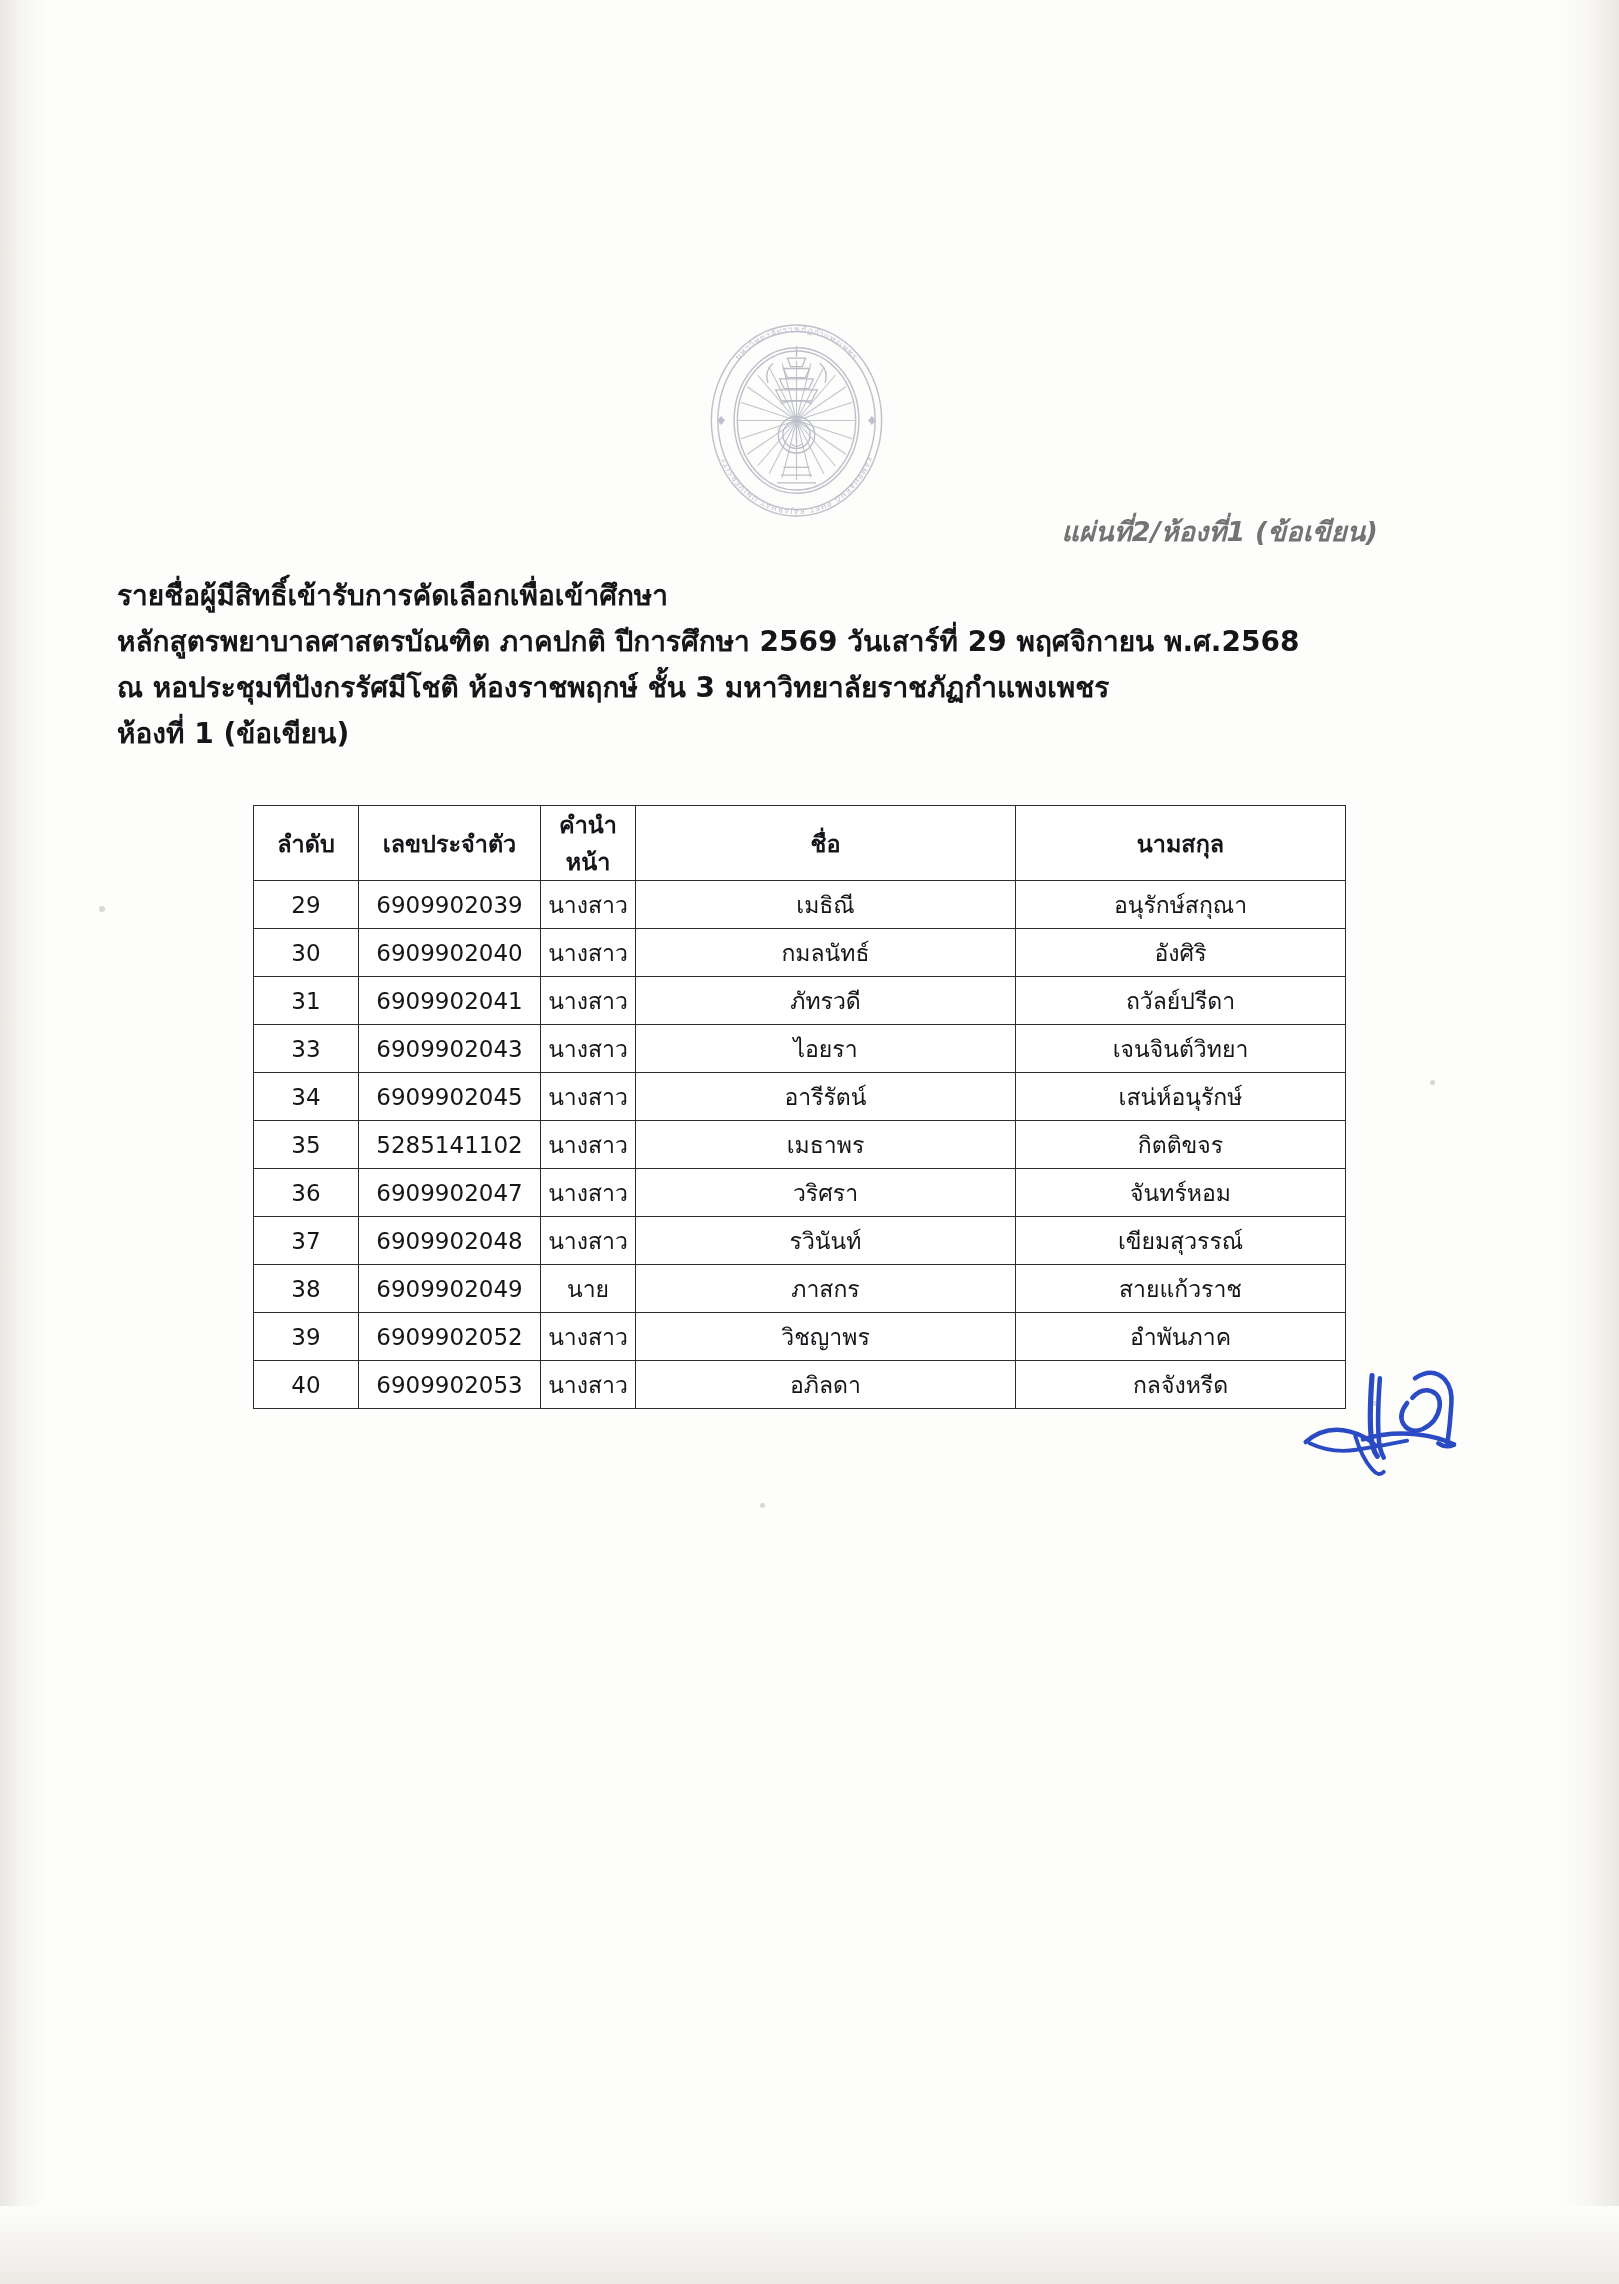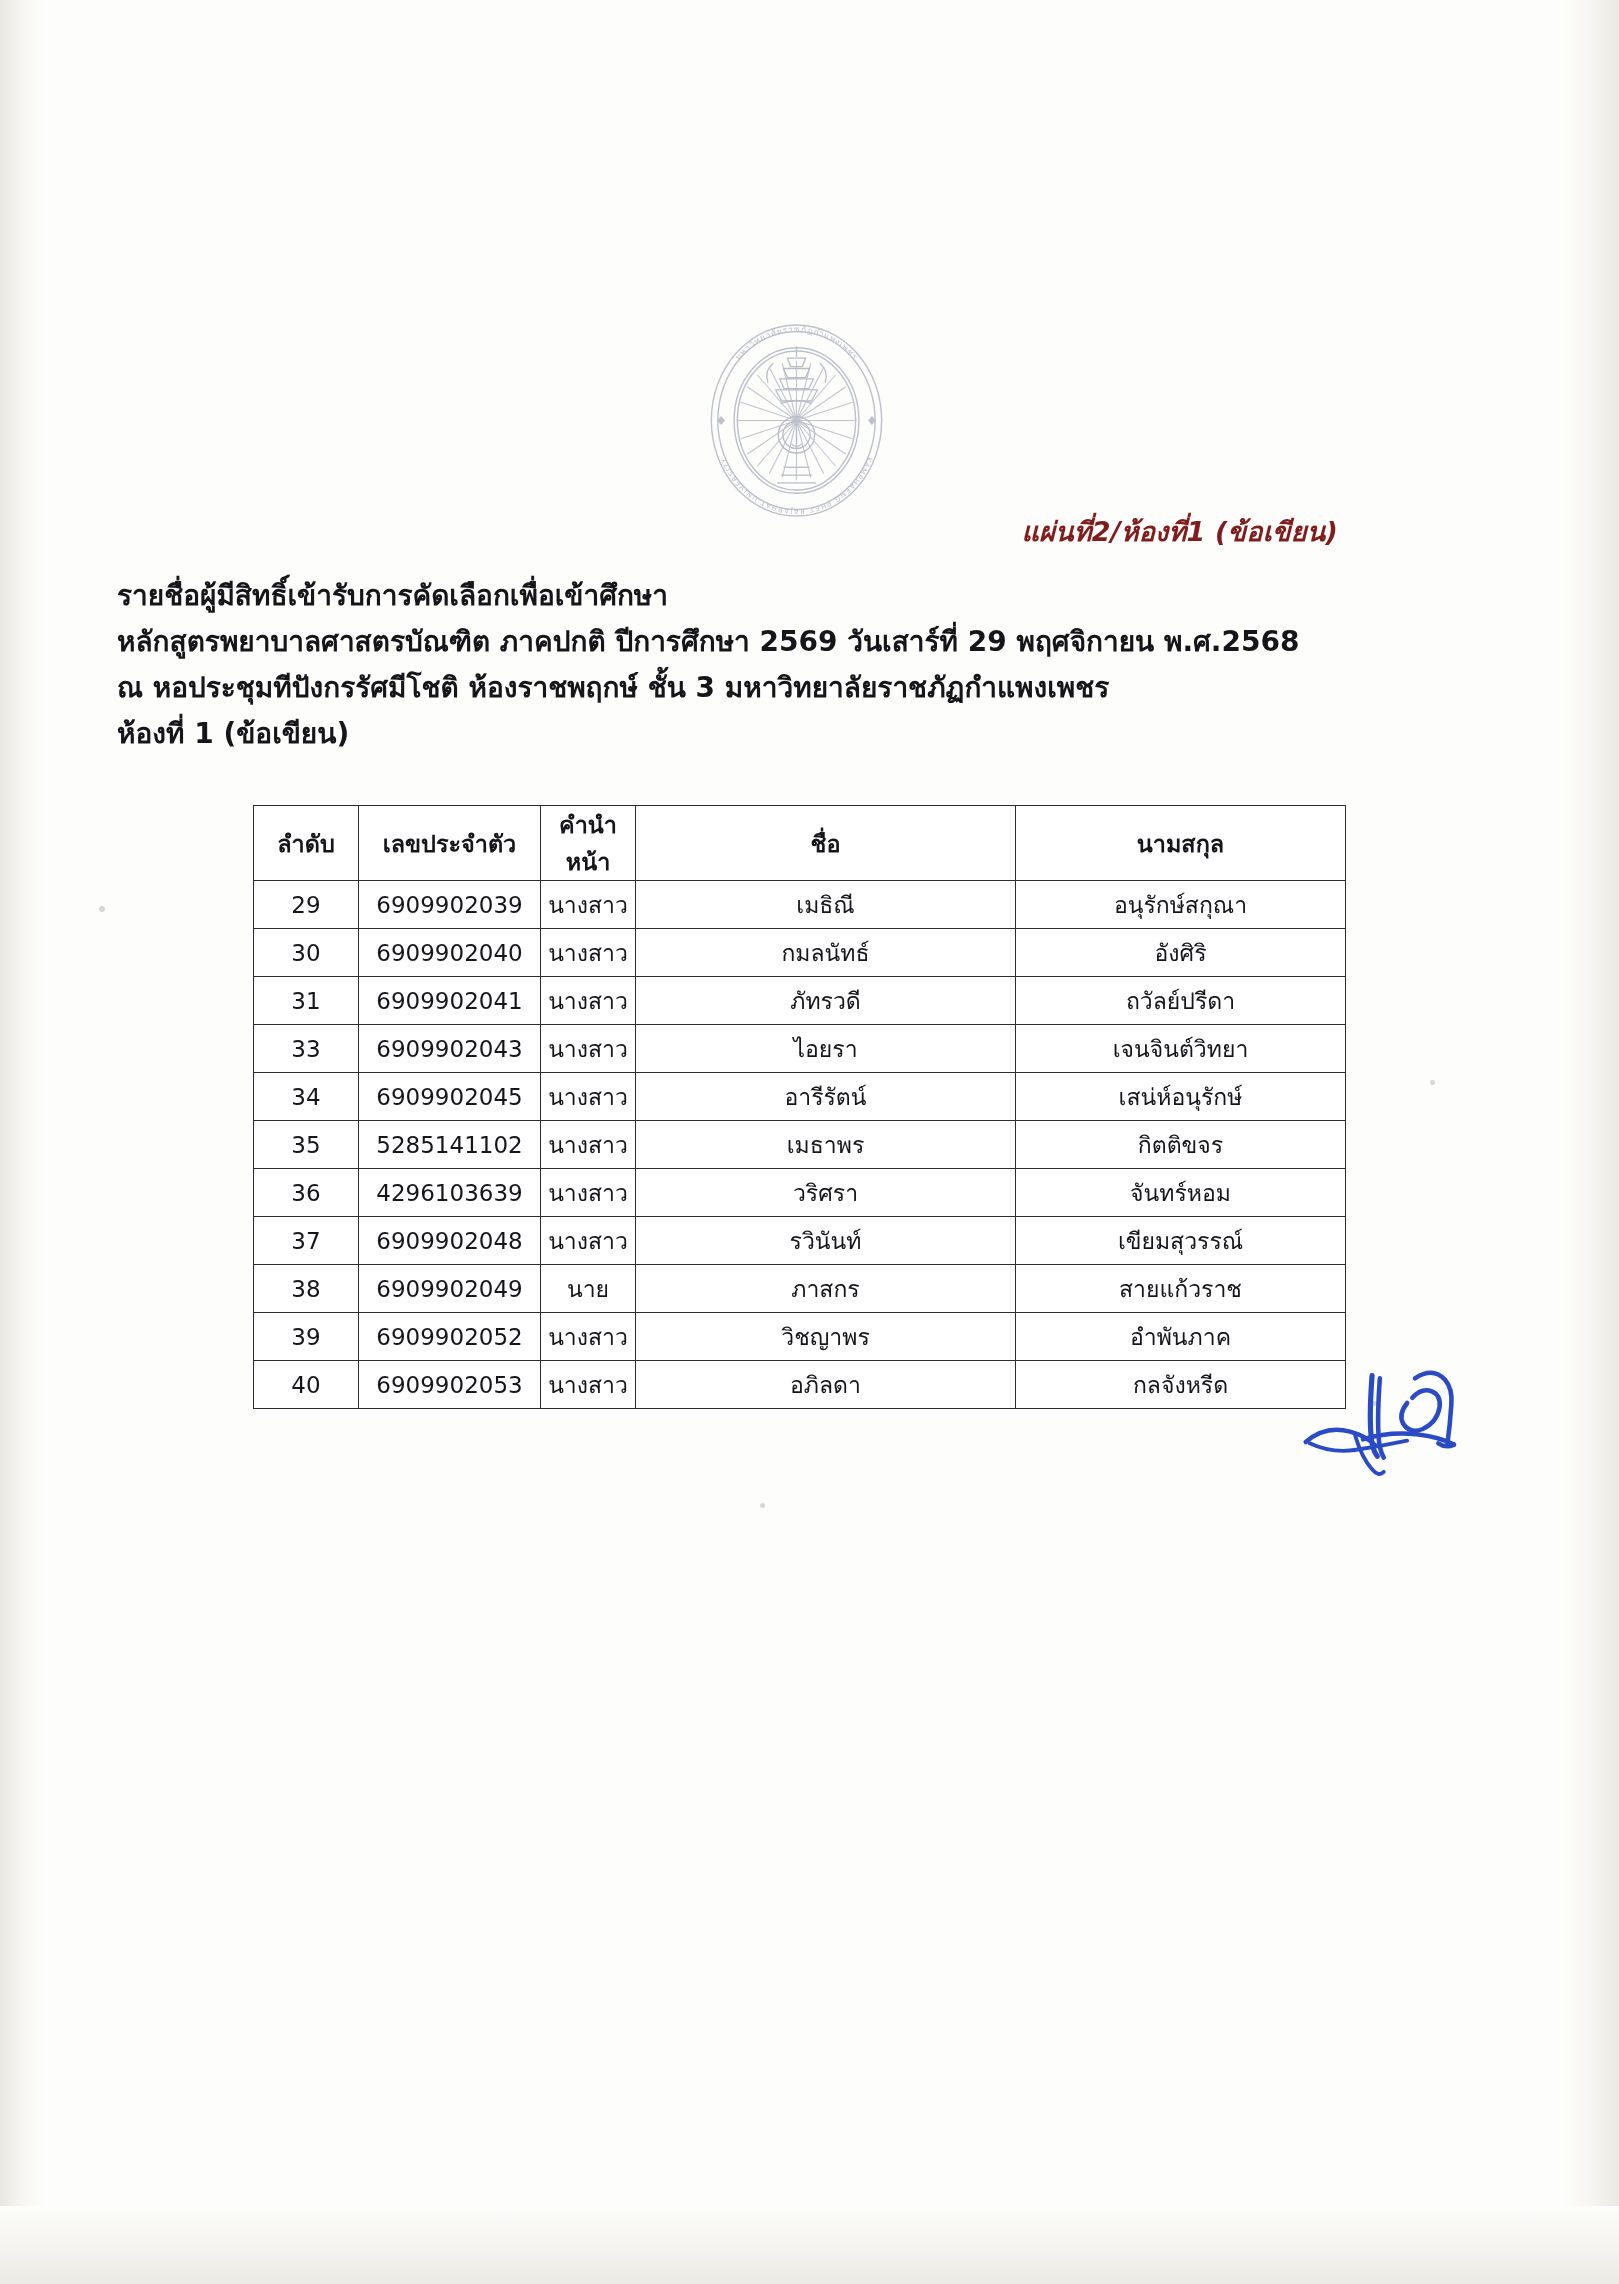--- a/index.html
+++ b/index.html
@@ -55,28 +55,28 @@
     left: 708px;
     top: 323px;
     width: 177px;
     height: 195px;
     opacity: 0.55;
   }
 
   
   .sheet-label {
     position: absolute;
-    left: 752px;
+    left: 792px;
     top: 510px;
     width: 586px;
     text-align: right;
     font-size: 27px;
     font-style: italic;
     font-weight: 700;
-    color: #7f1d1d;
+    color: #737373;
     letter-spacing: 0.2px;
   }
 
   
   .title-block {
     position: absolute;
     left: 117px;
     top: 573px;
     width: 1387px;
     color: #15151a;
@@ -286,21 +286,21 @@
           </tr>
           <tr>
             <td>35</td>
             <td>5285141102</td>
             <td>นางสาว</td>
             <td>เมธาพร</td>
             <td>กิตติขจร</td>
           </tr>
           <tr>
             <td>36</td>
-            <td>4296103639</td>
+            <td>6909902047</td>
             <td>นางสาว</td>
             <td>วริศรา</td>
             <td>จันทร์หอม</td>
           </tr>
           <tr>
             <td>37</td>
             <td>6909902048</td>
             <td>นางสาว</td>
             <td>รวินันท์</td>
             <td>เขียมสุวรรณ์</td>

